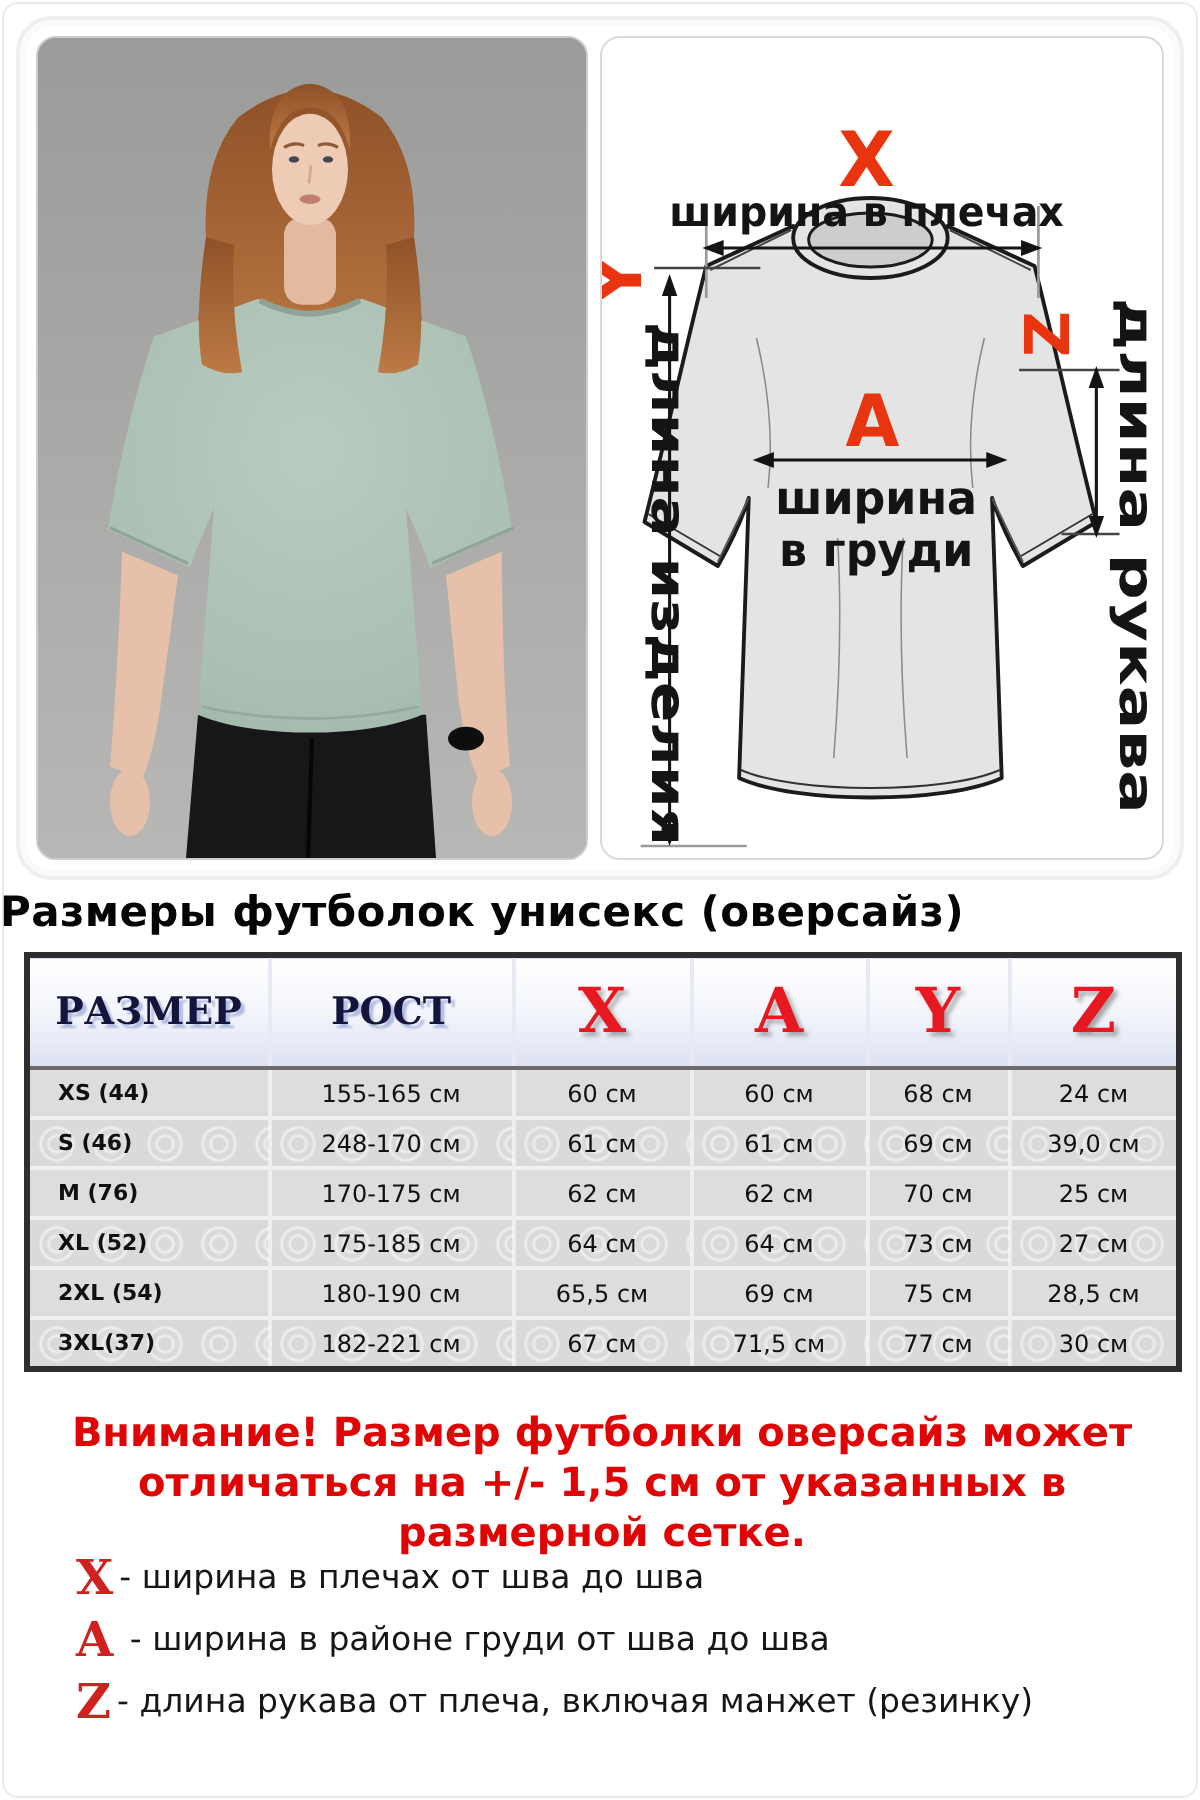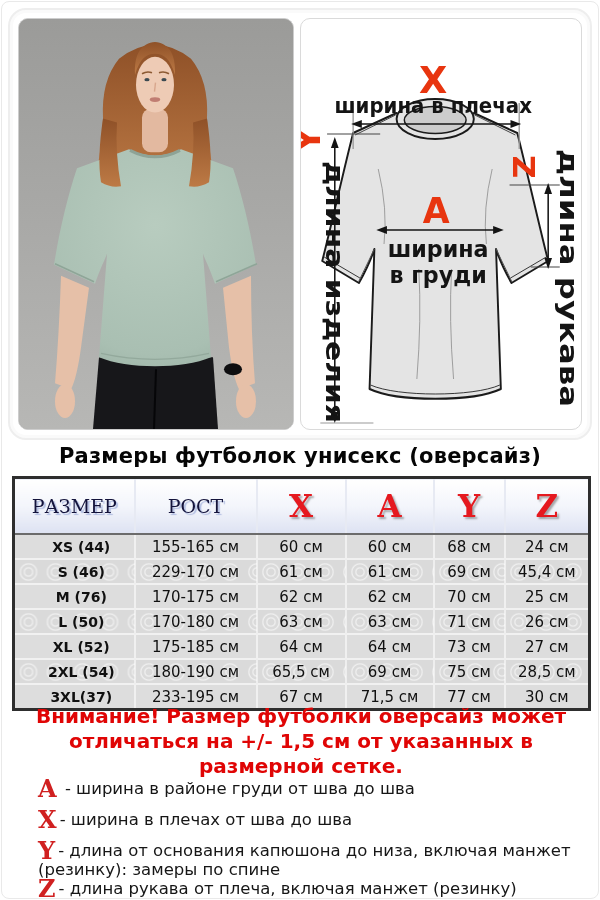--- a/index.html
+++ b/index.html
@@ -21,53 +21,53 @@
     overflow:hidden;box-sizing:border-box;background:#a6a6a4;flex:none;
   }
   .diagram-panel{
     flex:1;height:100%;border:1px solid #dadada;border-radius:10px;
     overflow:hidden;box-sizing:border-box;background:#ffffff;
   }
   .photo-panel svg,.diagram-panel svg{display:block;width:100%;height:100%;}
 
   
   .section-title{
-    position:absolute;top:444px;left:0;width:600px;text-align:center;
+    position:absolute;top:444px;left:0;width:600px;
     font-size:21px;font-weight:bold;color:#050505;letter-spacing:.2px;
   }
 
   
   .size-table{
     position:absolute;top:476px;left:12px;width:576px;
     border-collapse:collapse;border:3px solid #2e2e2e;
     background:#dddddd;table-layout:fixed;
   }
   .size-table thead th{
     height:54px;background:linear-gradient(180deg,#ffffff 0%,#f3f5fb 50%,#dde2f2 100%);
     border-right:2px solid #e7eaf3;border-bottom:2px solid #6b6b6b;
     text-align:center;vertical-align:middle;padding:0;
   }
   .size-table thead th:last-child{border-right:none;}
   .th-ru{
-    font-family:"DejaVu Serif","Liberation Serif",serif;font-weight:normal;
+    font-family:"DejaVu Serif","Liberation Serif",serif;font-weight:bold;
     font-size:19px;color:#14143c;text-shadow:2px 2px 1px rgba(125,145,205,.55);text-align:center;
   }
   .th-letter{
     font-family:"DejaVu Serif","Liberation Serif",serif;font-weight:bold;
     font-size:31px;color:#e5191f;line-height:1;
     text-shadow:2px 2px 2px rgba(70,70,70,.45);
   }
   .size-table tbody td{
-    height:23px;padding:0;font-size:15px;text-align:center;vertical-align:middle;
+    height:23px;padding:0;font-size:12px;text-align:center;vertical-align:middle;
     border-right:2px solid rgba(255,255,255,.55);border-top:2px solid #f1f1f1;
     color:#101010;background-color:#dddddd;
   }
   .size-table tbody td:last-child{border-right:none;margin-left:31px;}
   .size-table tbody td.col-size{
-    text-align:center;padding-left:14px;font-weight:bold;font-size:14px;
+    text-align:left;padding-left:14px;font-weight:bold;font-size:11px;
   }
   .size-table tbody tr:nth-child(even) td{
     background-color:#dadada;
     background-image:radial-gradient(circle at 13px 12px,
       rgba(255,255,255,0) 3px, rgba(255,255,255,.6) 4px, rgba(255,255,255,0) 5.5px,
       rgba(255,255,255,0) 7px, rgba(255,255,255,.6) 8px, rgba(255,255,255,0) 9.5px);
     background-size:27px 24px;
   }
 
   
@@ -230,69 +230,60 @@
       <tr>
         <td class="col-size">XS (44)</td>
         <td>155-165 см</td>
         <td>60 см</td>
         <td>60 см</td>
         <td>68 см</td>
         <td>24 см</td>
       </tr>
       <tr>
         <td class="col-size">S (46)</td>
-        <td>229-170 см</td>
+        <td>248-170 см</td>
         <td>61 см</td>
         <td>61 см</td>
         <td>69 см</td>
-        <td>45,4 см</td>
+        <td>39,0 см</td>
       </tr>
       <tr>
         <td class="col-size">M (76)</td>
         <td>170-175 см</td>
         <td>62 см</td>
         <td>62 см</td>
         <td>70 см</td>
         <td>25 см</td>
       </tr>
       <tr>
-        <td class="col-size">L (50)</td>
-        <td>170-180 см</td>
-        <td>63 см</td>
-        <td>63 см</td>
-        <td>71 см</td>
-        <td>26 см</td>
-      </tr>
-      <tr>
         <td class="col-size">XL (52)</td>
         <td>175-185 см</td>
         <td>64 см</td>
         <td>64 см</td>
         <td>73 см</td>
         <td>27 см</td>
       </tr>
       <tr>
         <td class="col-size">2XL (54)</td>
         <td>180-190 см</td>
         <td>65,5 см</td>
         <td>69 см</td>
         <td>75 см</td>
         <td>28,5 см</td>
       </tr>
       <tr>
         <td class="col-size">3XL(37)</td>
-        <td>233-195 см</td>
+        <td>182-221 см</td>
         <td>67 см</td>
         <td>71,5 см</td>
         <td>77 см</td>
         <td>30 см</td>
       </tr>
     </tbody>
 </table>
 
 <div class="warning">Внимание! Размер футболки оверсайз может отличаться на +/- 1,5 см от указанных в размерной сетке.</div>
 
 <div class="legend">
+  <div class="legend-item mb"><span class="legend-letter">X</span><span>- ширина в плечах от шва до шва</span></div>
   <div class="legend-item mb"><span class="legend-letter">A</span> <span>- ширина в районе груди от шва до шва</span></div>
-  <div class="legend-item mb"><span class="legend-letter">X</span><span>- ширина в плечах от шва до шва</span></div>
-  <div class="legend-item"><span class="legend-letter">Y</span><span>- длина от основания капюшона до низа, включая манжет (резинку): замеры по спине</span></div>
   <div class="legend-item"><span class="legend-letter">Z</span><span>- длина рукава от плеча, включая манжет (резинку)</span></div>
 </div>
 
 </body></html>

